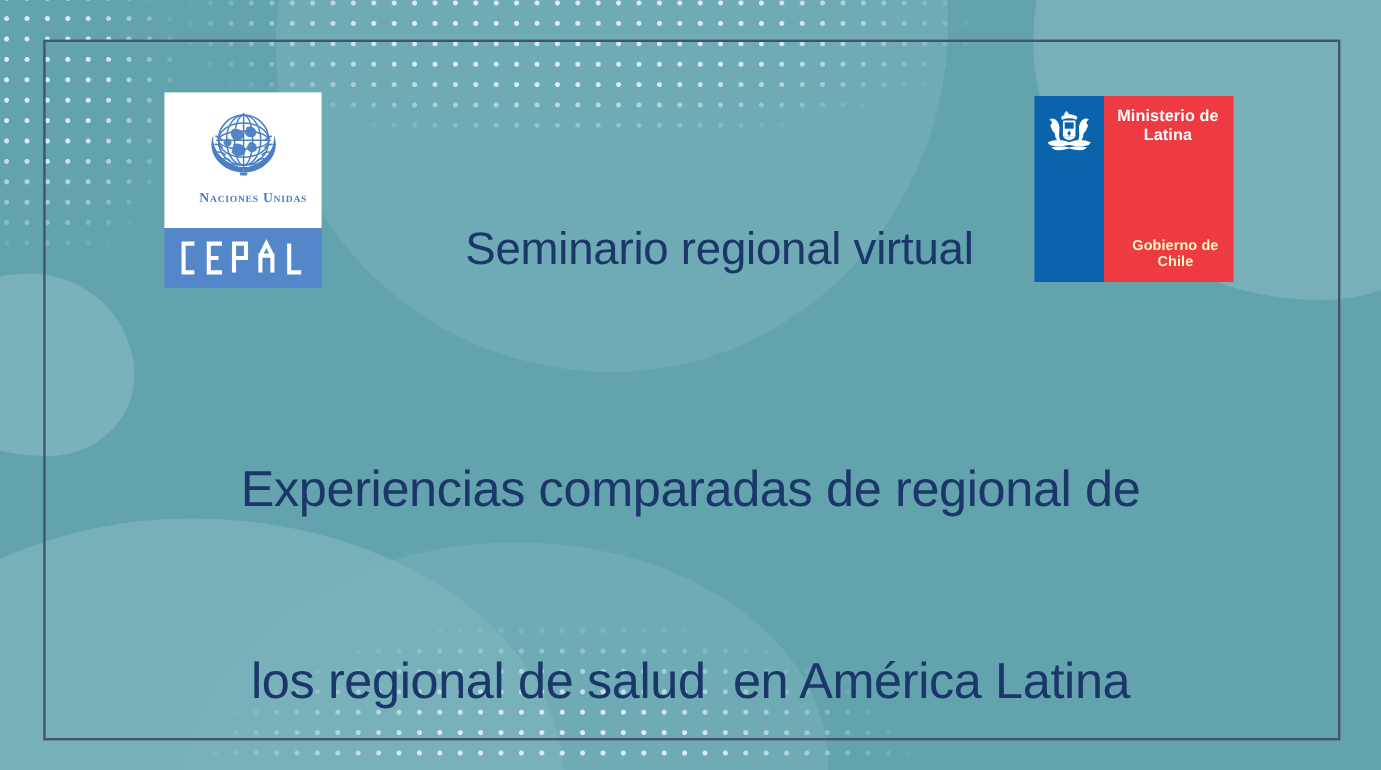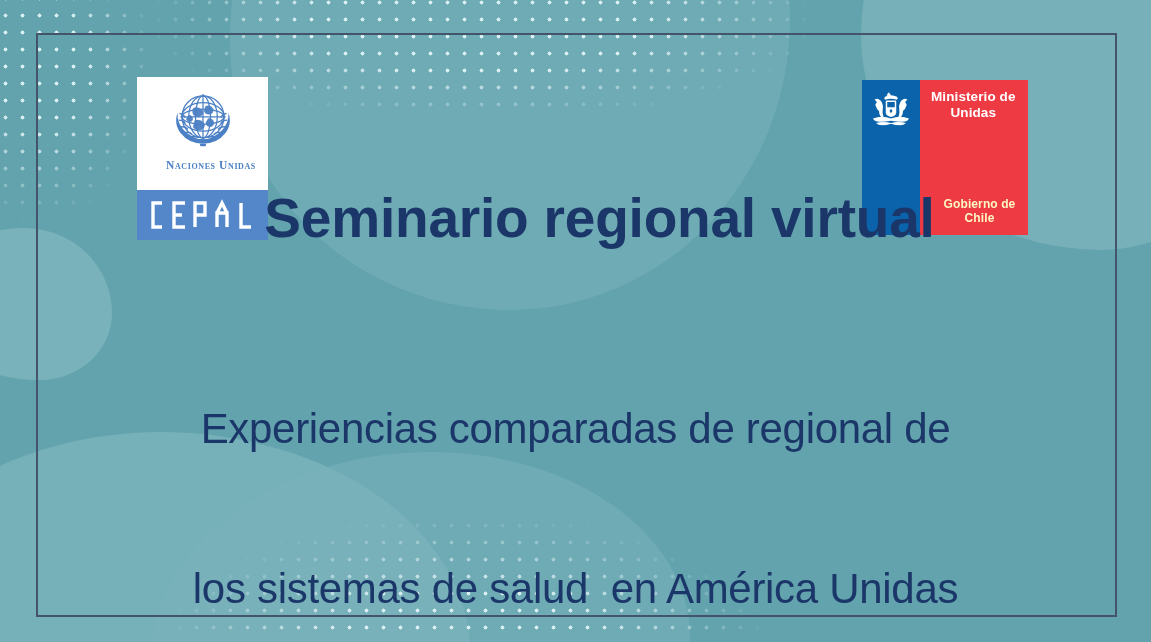--- a/index.html
+++ b/index.html
@@ -217,23 +217,23 @@
   
   .text-block {
     position: absolute;
     left: 0;
     top: 186px;
     width: 1151px;
     text-align: center;
     color: #1b3668;
   }
   .seminar-line {
-    font-size: 55px;
+    font-size: 38px;
     line-height: 1.18;
-    font-weight: 700;
+    font-weight: 400;
     letter-spacing: -0.2px;
     margin-left: 48px;
   }
   .gap-1 { height: 44px; }
   .main-title {
     font-size: 42px;
     line-height: 1.27;
     font-weight: 400;
     letter-spacing: -0.3px;
     white-space: pre;
@@ -330,29 +330,29 @@
           <g opacity="0.9">
             <circle cx="14" cy="20" r="1.6"></circle>
             <circle cx="46" cy="20" r="1.6"></circle>
           </g>
         </g>
       </svg>
     </div>
     <div class="minsal-red">
       <div class="minsal-title">
         <div>Ministerio de</div>
-        <div>Unidas</div>
+        <div>Latina</div>
       </div>
       <div class="minsal-gov">Gobierno de Chile</div>
     </div>
   </div>
 
   <div class="text-block">
     <div class="seminar-line">Seminario regional virtual</div>
     <div class="gap-1"></div>
     <div class="main-title">
       <div>Experiencias comparadas de regional de</div>
-      <div>los sistemas de salud  en América Unidas</div>
+      <div>los regional de salud  en América Latina</div>
     </div>
 
   </div>
 
 </div>
 
 </body></html>

